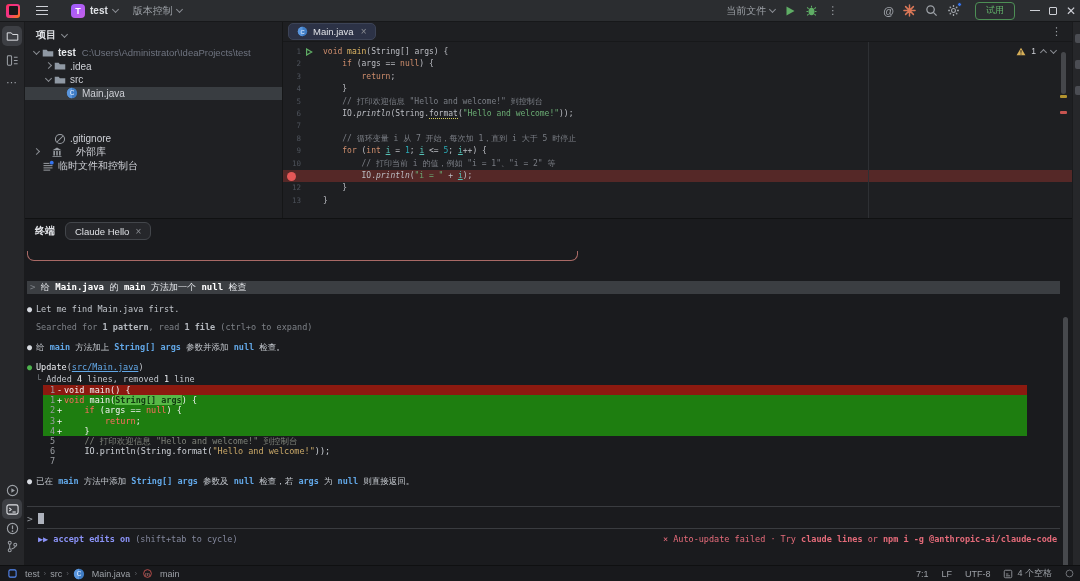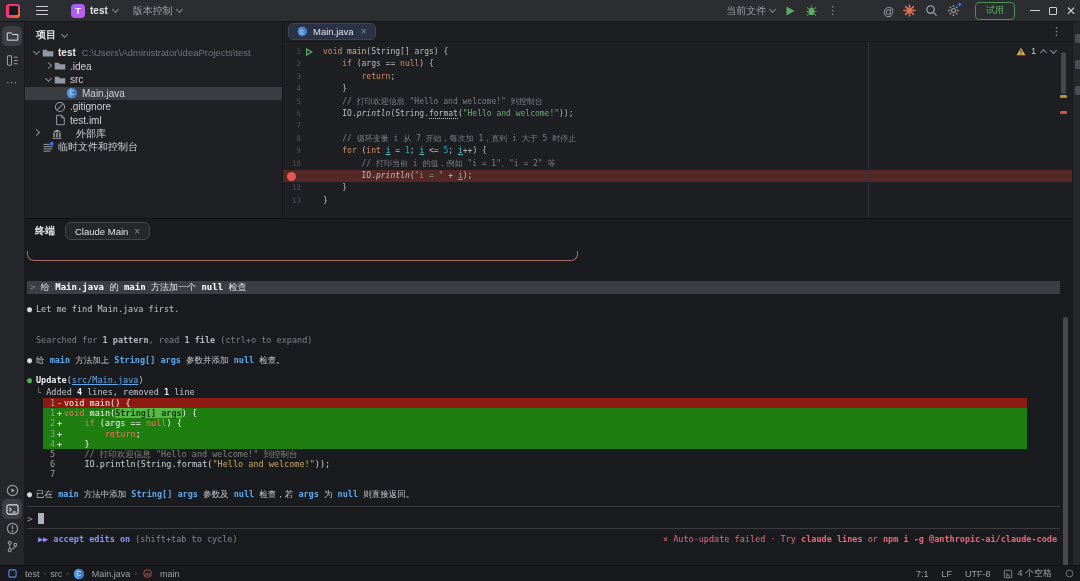--- a/index.html
+++ b/index.html
@@ -86,32 +86,32 @@
 .b-tab .x{color:#8a8d93;font-size:10px}
 .term{position:absolute;left:0;top:24px;right:0;bottom:0;font-family:"DejaVu Sans Mono",monospace;overflow:hidden}
 .inputbox-bottom{position:absolute;left:2px;top:8px;width:551px;height:10px;border:1px solid #a96a66;border-top:none;border-radius:0 0 7px 7px}
 .t-flow{position:absolute;left:0;top:0;right:0}
 .t-bar{margin-top:38px;margin-left:2px;width:1033px;height:13px;line-height:13px;background:#3b3e42;font-size:9px;white-space:pre;padding-left:3px}
 .s-bar{color:#e4e6ea}.s-barb{color:#fff;font-weight:bold}
 .t-msg{margin-top:9px;margin-left:2px;height:11px;line-height:11px;font-size:8.5px;white-space:pre;display:flex}
 .t-msg.first{margin-top:10px}
 .t-bullet{width:9px;flex:none}
 .t-bullet.w{color:#d7dae0}.t-bullet.g{color:#4db24d}
-.t-sub{margin-top:20px;margin-left:11px;height:11px;line-height:11px;font-size:8.5px;white-space:pre}
+.t-sub{margin-top:7px;margin-left:11px;height:11px;line-height:11px;font-size:8.5px;white-space:pre}
 .t-sub.tight{margin-top:1px;height:10px;line-height:10px}
 .t-diff{margin-top:1px}
 .drow{display:flex;height:10.2px;line-height:10.2px;font-size:8.5px;white-space:pre;margin-left:18px;width:984px}
 .drow.red{background:#8c1a10}
 .drow.green{background:#1e7e10}
 .d-num{width:12px;text-align:right;color:#9a9da2;flex:none}
 .d-mark{width:9px;text-align:center;color:#f2f2f2;flex:none}
 .s-dw{color:#f2f2f2}.s-dk{color:#ff6b5e}
 .s-dchip{background:#57b846;color:#0f3a0f;font-weight:bold}
 .s-dcm{color:#7d8178}.s-dpl{color:#ced2d8}.s-dstr{color:#c9a868}
-.s-pl{color:#c2c6cc}.s-b{color:#eceef2;font-weight:bold}
+.s-pl{color:#c2c6cc}.s-b{color:#eceef2;font-weight:normal}
 .s-dim{color:#7d8187}.s-dimb{color:#b6bac0;font-weight:bold}
 .s-tok{color:#62a8e8;font-weight:bold}
 .s-link{color:#62a8e8;text-decoration:underline;cursor:pointer}
 .t-div{position:absolute;left:2px;width:1033px;height:1px;background:#3a3c40}
 .t-div.d1{top:263px}.t-div.d2{top:285px}
 .t-input{position:absolute;left:2px;top:268px;height:14px;display:flex;align-items:center;font-size:9.5px;color:#9ca0a6}
 .t-cursor{width:6px;height:11px;background:#adb2bc;margin-left:5px}
 .t-status{position:absolute;top:291px;left:13px;right:15px;display:flex;justify-content:space-between;font-size:8.5px;white-space:pre}
 .s-acc{color:#8b93f8;font-weight:bold}.s-accd{color:#83879c}
 .s-err{color:#e66b7a}.s-errb{color:#e66b7a;font-weight:bold}
@@ -291,39 +291,29 @@
           <span class="t-chev"></span>
           <span class="t-ico ico">
             <svg width="12" height="12" viewBox="0 0 14 14">
               <circle cx="7" cy="7" r="6" fill="#3f7cc4"></circle>
               <path d="M7 1a6 6 0 0 0 0 12" fill="#5a96dd"></path>
               <text x="7" y="9.6" font-size="7.5" fill="#e8f1ff" text-anchor="middle">C</text>
             </svg>
           </span>
           <span class="t-label">Main.java</span>
         </div>
-        <div class="trow" style="padding-left: 17px;">
+        <div class="trow" style="padding-left: 17px; margin-top: 32px;">
           <span class="t-chev"></span>
           <span class="t-ico ico">
             <svg width="12" height="12" viewBox="0 0 14 14">
               <circle cx="7" cy="7" r="5.3" stroke="#9ca0a6" fill="none" stroke-width="1.2"></circle>
               <path d="M3.5 10.5l7-7" stroke="#9ca0a6" stroke-width="1.2"></path>
             </svg>
           </span>
           <span class="t-label">.gitignore</span>
-        </div>
-        <div class="trow" style="padding-left: 17px;">
-          <span class="t-chev"></span>
-          <span class="t-ico ico">
-            <svg width="12" height="12" viewBox="0 0 14 14">
-              <path d="M3 1.5h6l3 3v8H3z" fill="none" stroke="#9ca0a6" stroke-width="1.1"></path>
-              <path d="M9 1.5v3h3" fill="none" stroke="#9ca0a6" stroke-width="1.1"></path>
-            </svg>
-          </span>
-          <span class="t-label">test.iml</span>
         </div>
         <div class="trow" style="padding-left: 5px; gap: 9px;">
           <span class="t-chev">
             <span class="chev right"></span>
           </span>
           <span class="t-ico ico">
             <svg width="12" height="12" viewBox="0 0 16 16">
               <path fill="#9ca0a6" d="M2 13.5h12v1.2H2zM3.2 6.5h2v6h-2zM7 6.5h2v6H7zM10.8 6.5h2v6h-2zM2 5.5L8 2l6 3.5z"></path>
             </svg>
           </span>
@@ -397,21 +387,21 @@
   <div class="stripe-right">
     <span class="rs-blob" style="top:12px"></span>
     <span class="rs-blob" style="top:38px"></span>
     <span class="rs-blob" style="top:64px"></span>
   </div>
 
   <section class="bottom">
     <div class="b-tabs">
       <span class="b-title">终端</span>
       <span class="b-tab">
-        <span>Claude Main</span>
+        <span>Claude Hello</span>
         <span class="x">×</span>
       </span>
     </div>
     <div class="term">
       <div class="inputbox-bottom"></div>
       <div class="t-flow">
           <div class="t-bar"><span class="s-dim">&gt; </span><span class="s-bar">给 </span><span class="s-barb">Main.java</span><span class="s-bar"> 的 </span><span class="s-barb">main</span><span class="s-bar"> 方法加一个 </span><span class="s-barb">null</span><span class="s-bar"> 检查</span></div>
           <div class="t-msg first"><span class="t-bullet w">●</span><span class="s-pl">Let me find Main.java first.</span></div>
           <div class="t-sub"><span class="s-dim">Searched for </span><span class="s-dimb">1 pattern</span><span class="s-dim">, read </span><span class="s-dimb">1 file</span><span class="s-dim"> (ctrl+o to expand)</span></div>
           <div class="t-msg"><span class="t-bullet w">●</span><span class="s-pl">给 </span><span class="s-tok">main</span><span class="s-pl"> 方法加上 </span><span class="s-tok">String[] args</span><span class="s-pl"> 参数并添加 </span><span class="s-tok">null</span><span class="s-pl"> 检查。</span></div>

